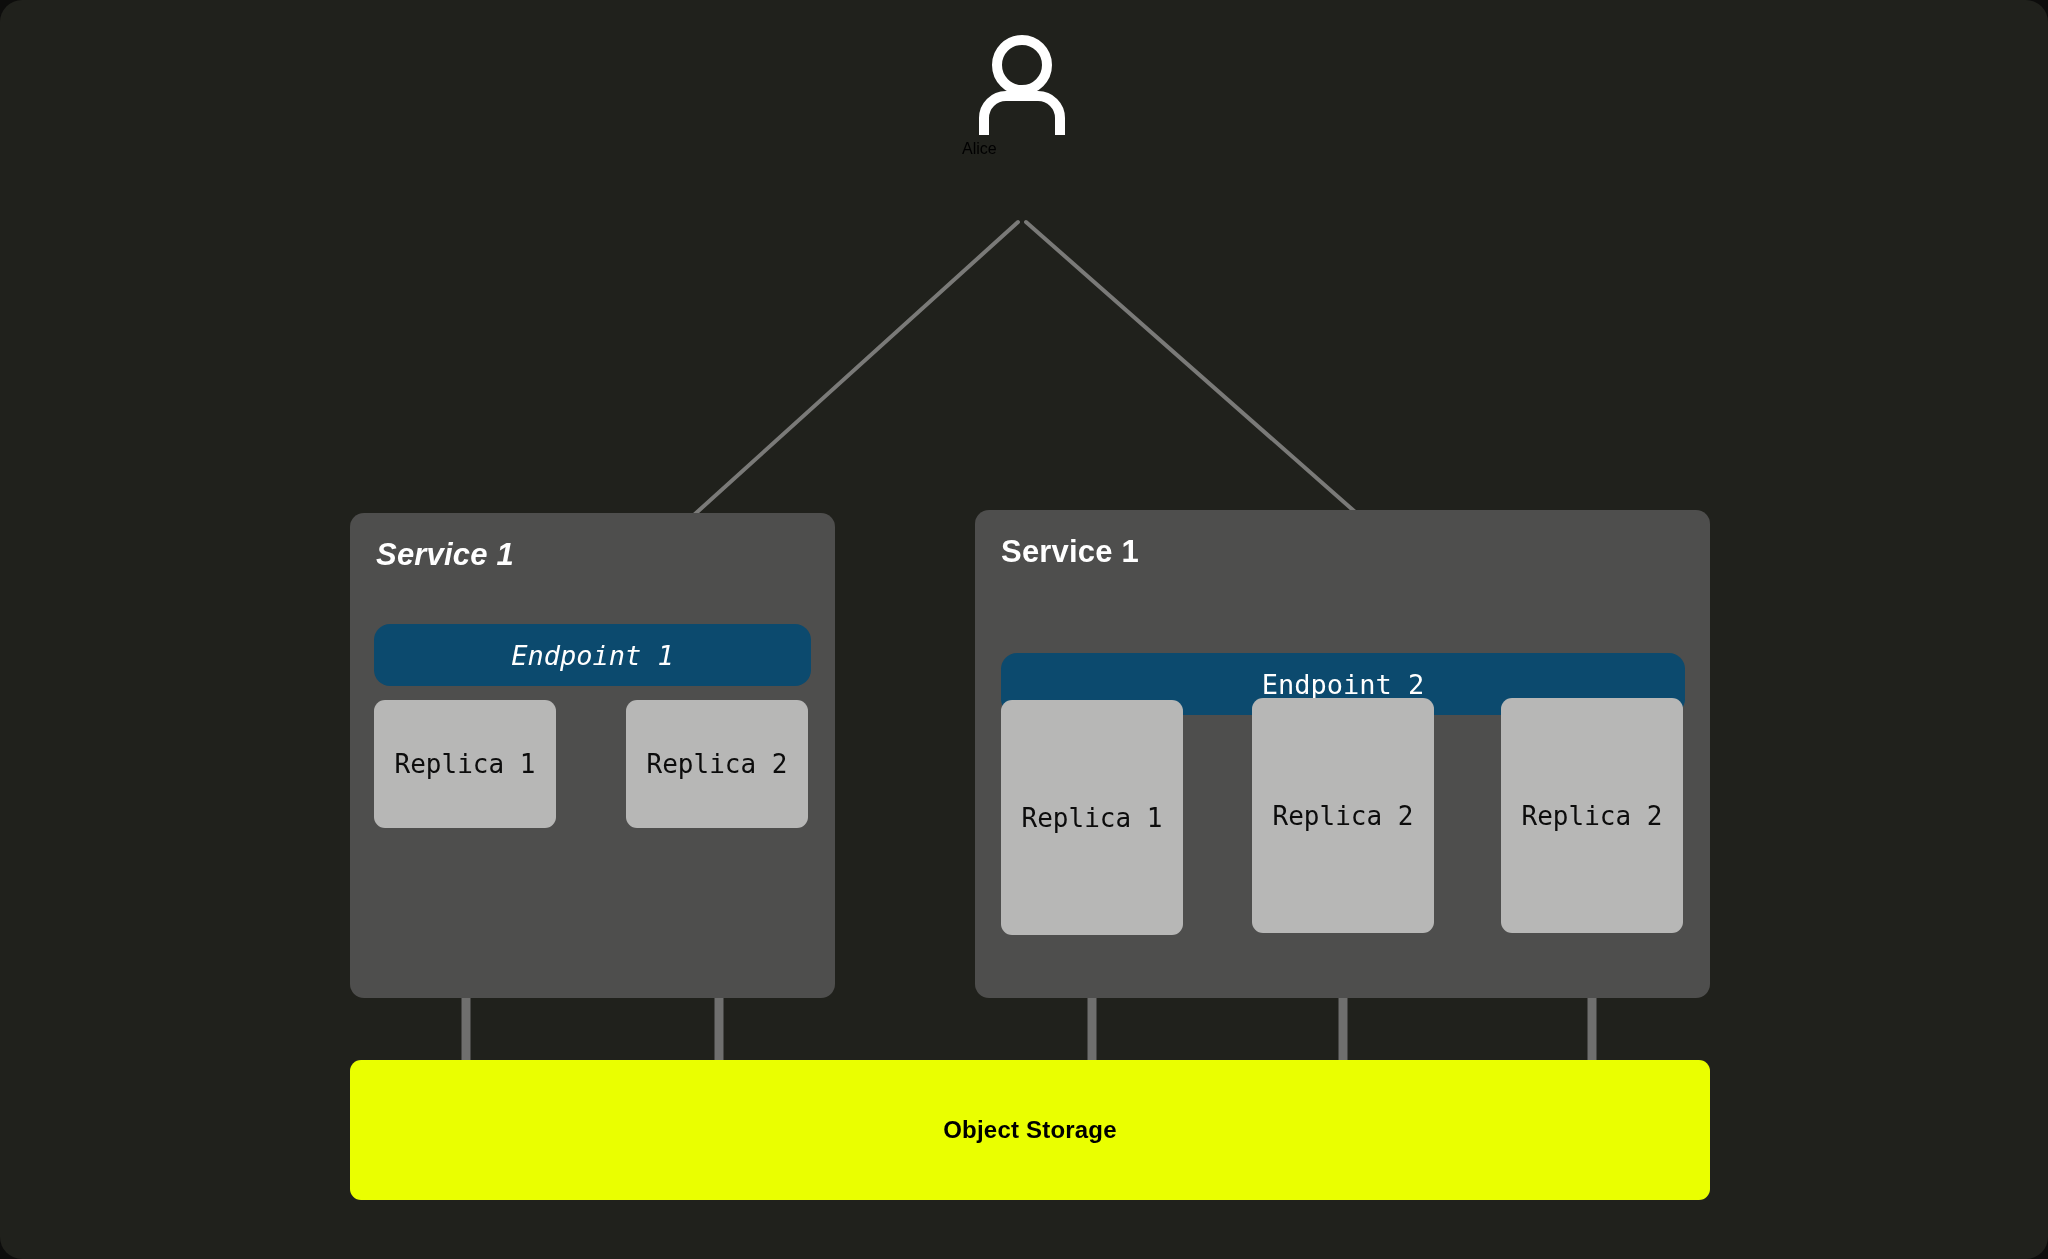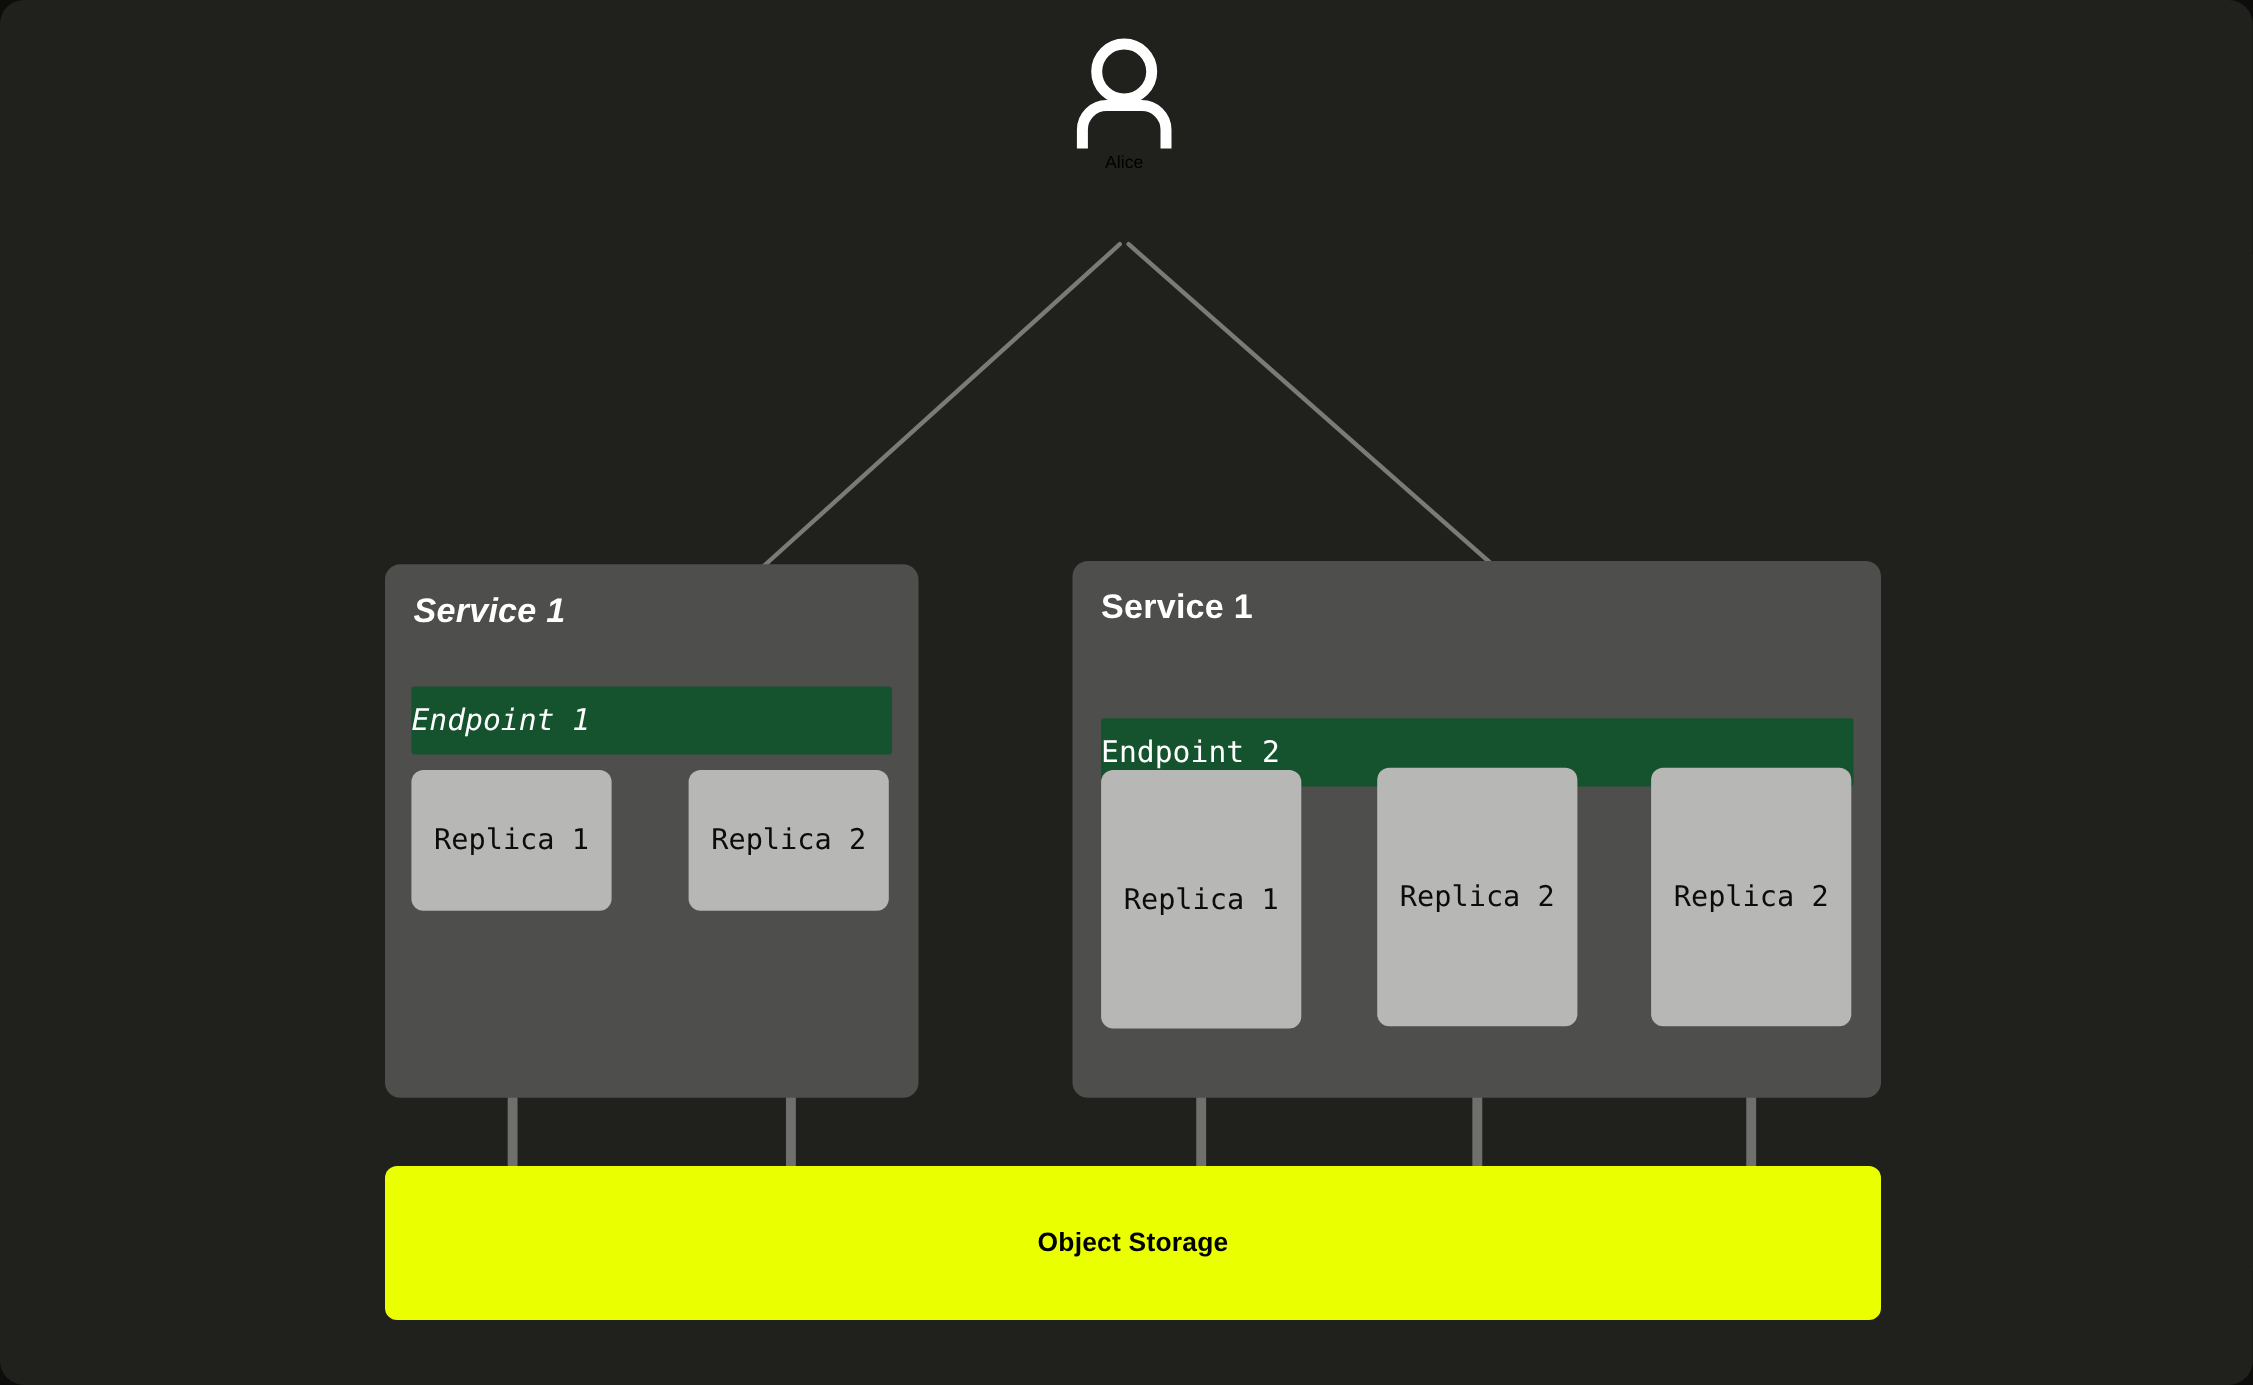--- a/index.html
+++ b/index.html
@@ -27,21 +27,20 @@
   }
 
   .abs { position: absolute; }
 
   
   #actor {
     left: 962px;
     top: 30px;
     width: 120px;
     height: 160px;
-    text-align: center;
   }
   #actor-icon {
     width: 120px;
     height: 110px;
     display: block;
   }
 
   
   #wires {
     position: absolute;
@@ -76,27 +75,28 @@
     left: 26px;
     top: 24px;
     color: #ffffff;
     font-size: 31px;
     font-weight: bold;
     letter-spacing: 0.2px;
   }
 
   .endpoint-bar {
     position: absolute;
-    background: #14532d;
-    border-radius: 3px;
+    background: #0c4a6e;
+    border-radius: 16px;
     color: #ffffff;
     font-family: "DejaVu Sans Mono", monospace;
     font-size: 27px;
     display: flex;
     align-items: center;
+    justify-content: center;
   }
   #endpoint-1 { left: 24px; top: 111px; width: 437px; height: 62px; }
   #endpoint-2 { left: 26px; top: 109px; width: 684px; height: 62px; margin-top: 34px; }
 
   .replica-box {
     position: absolute;
     background: #b7b7b6;
     border-radius: 11px;
     color: #0c0c0c;
     font-family: "DejaVu Sans Mono", monospace;

